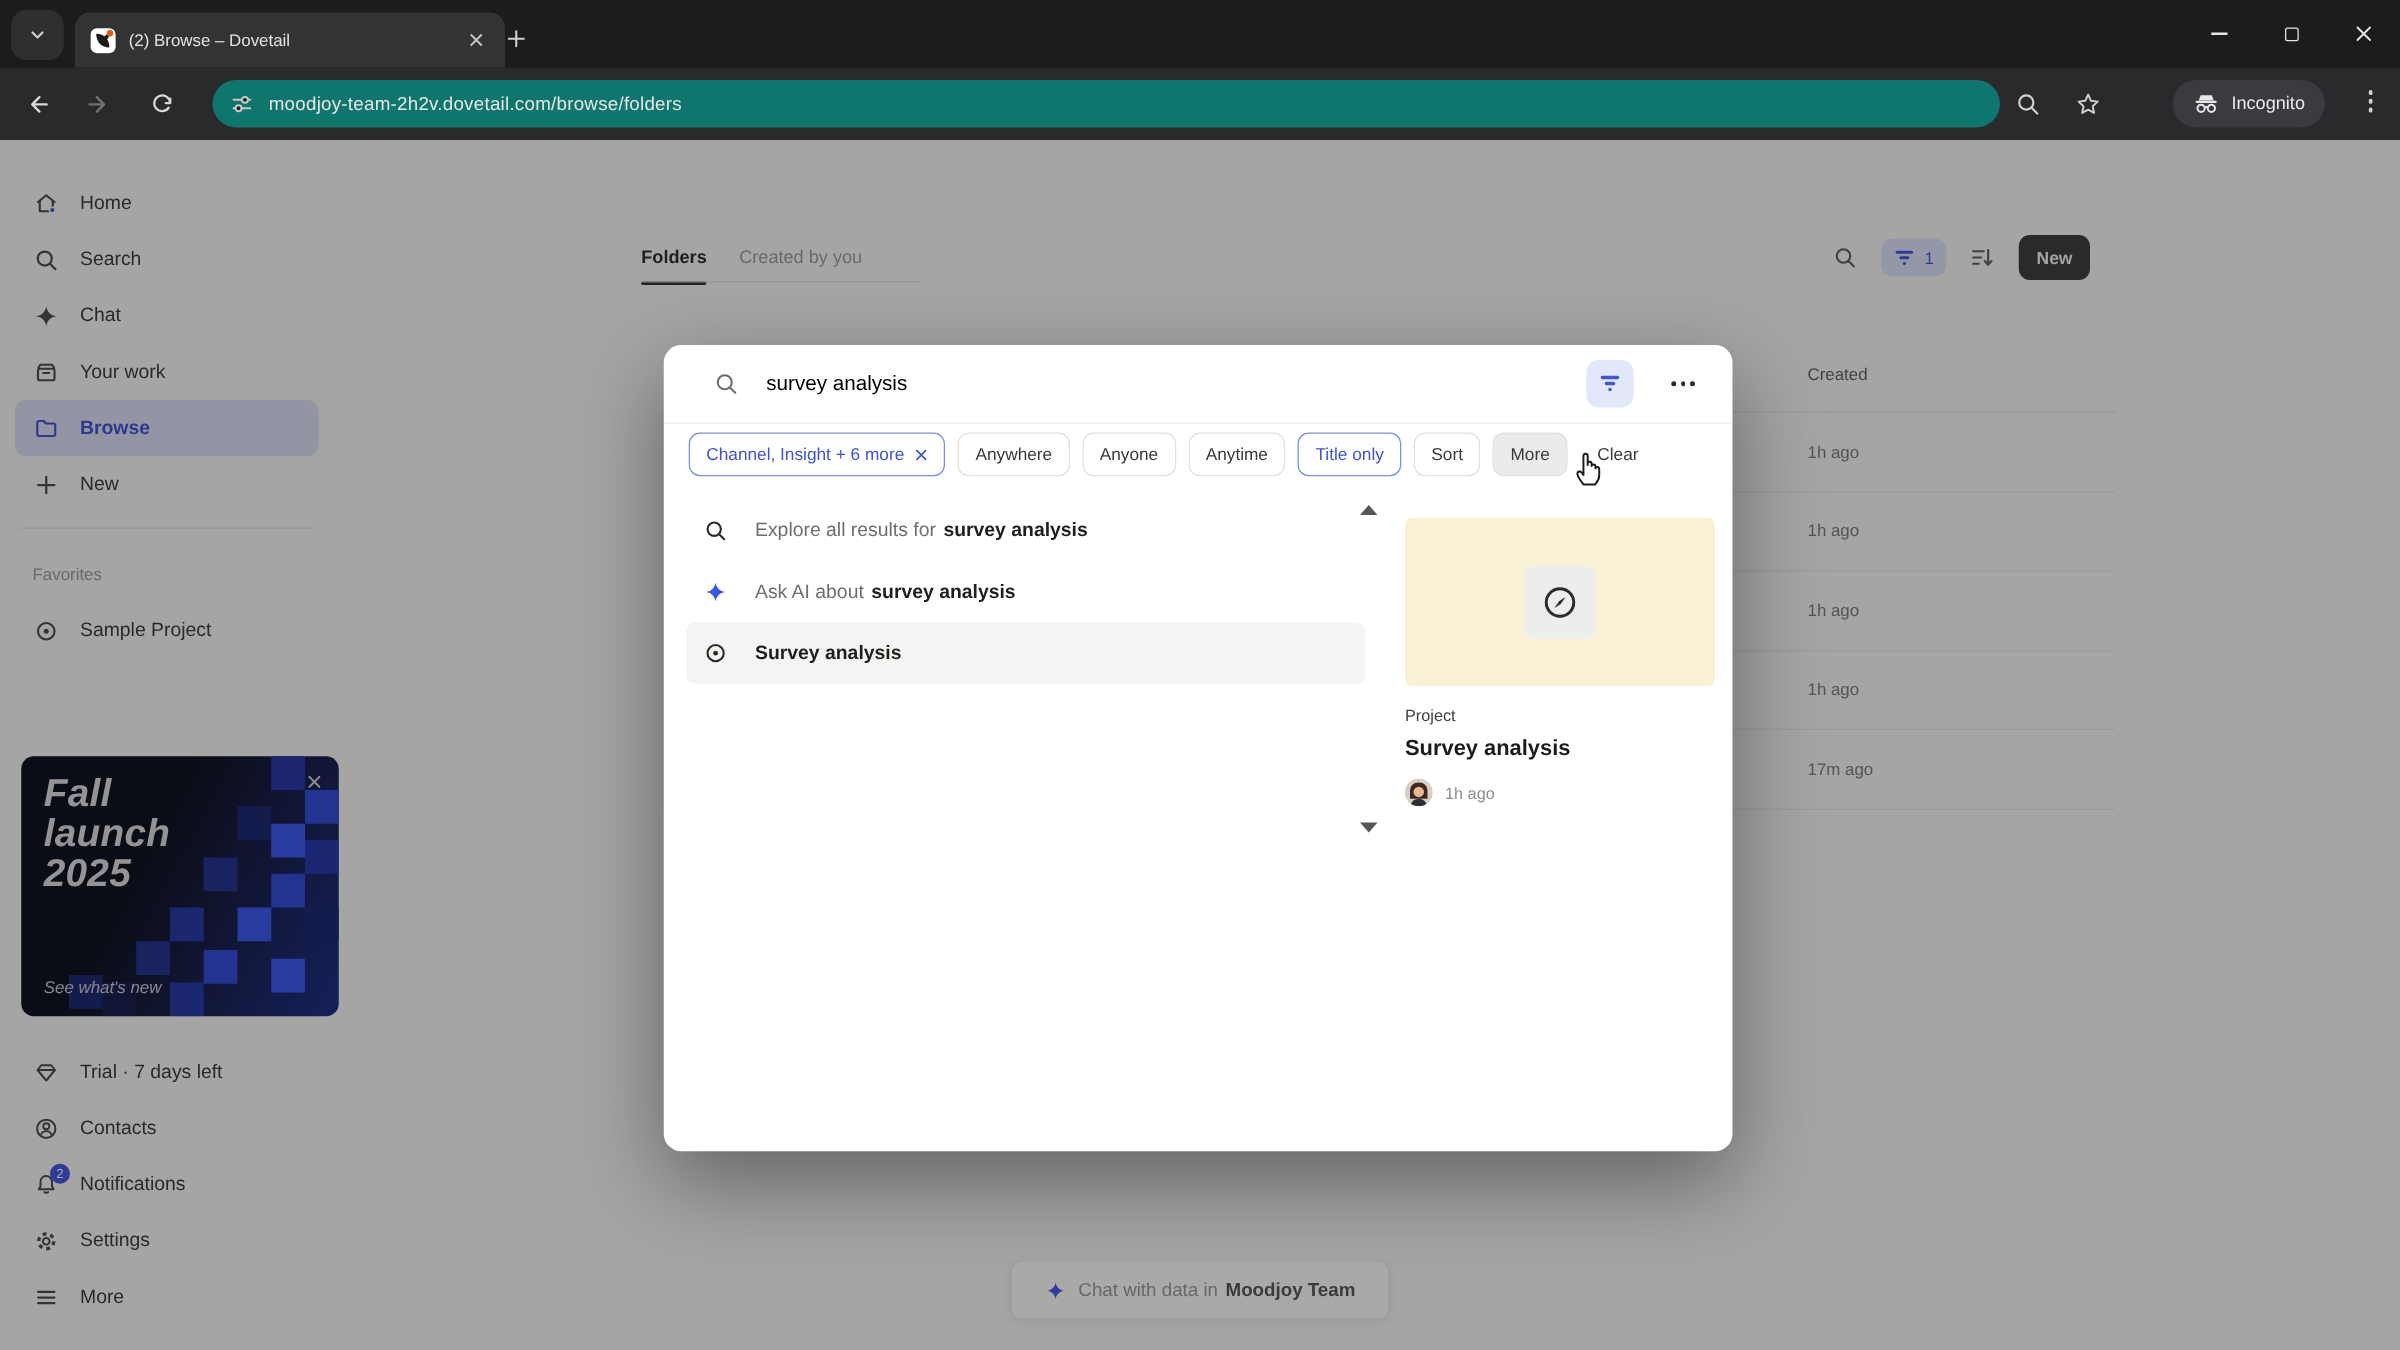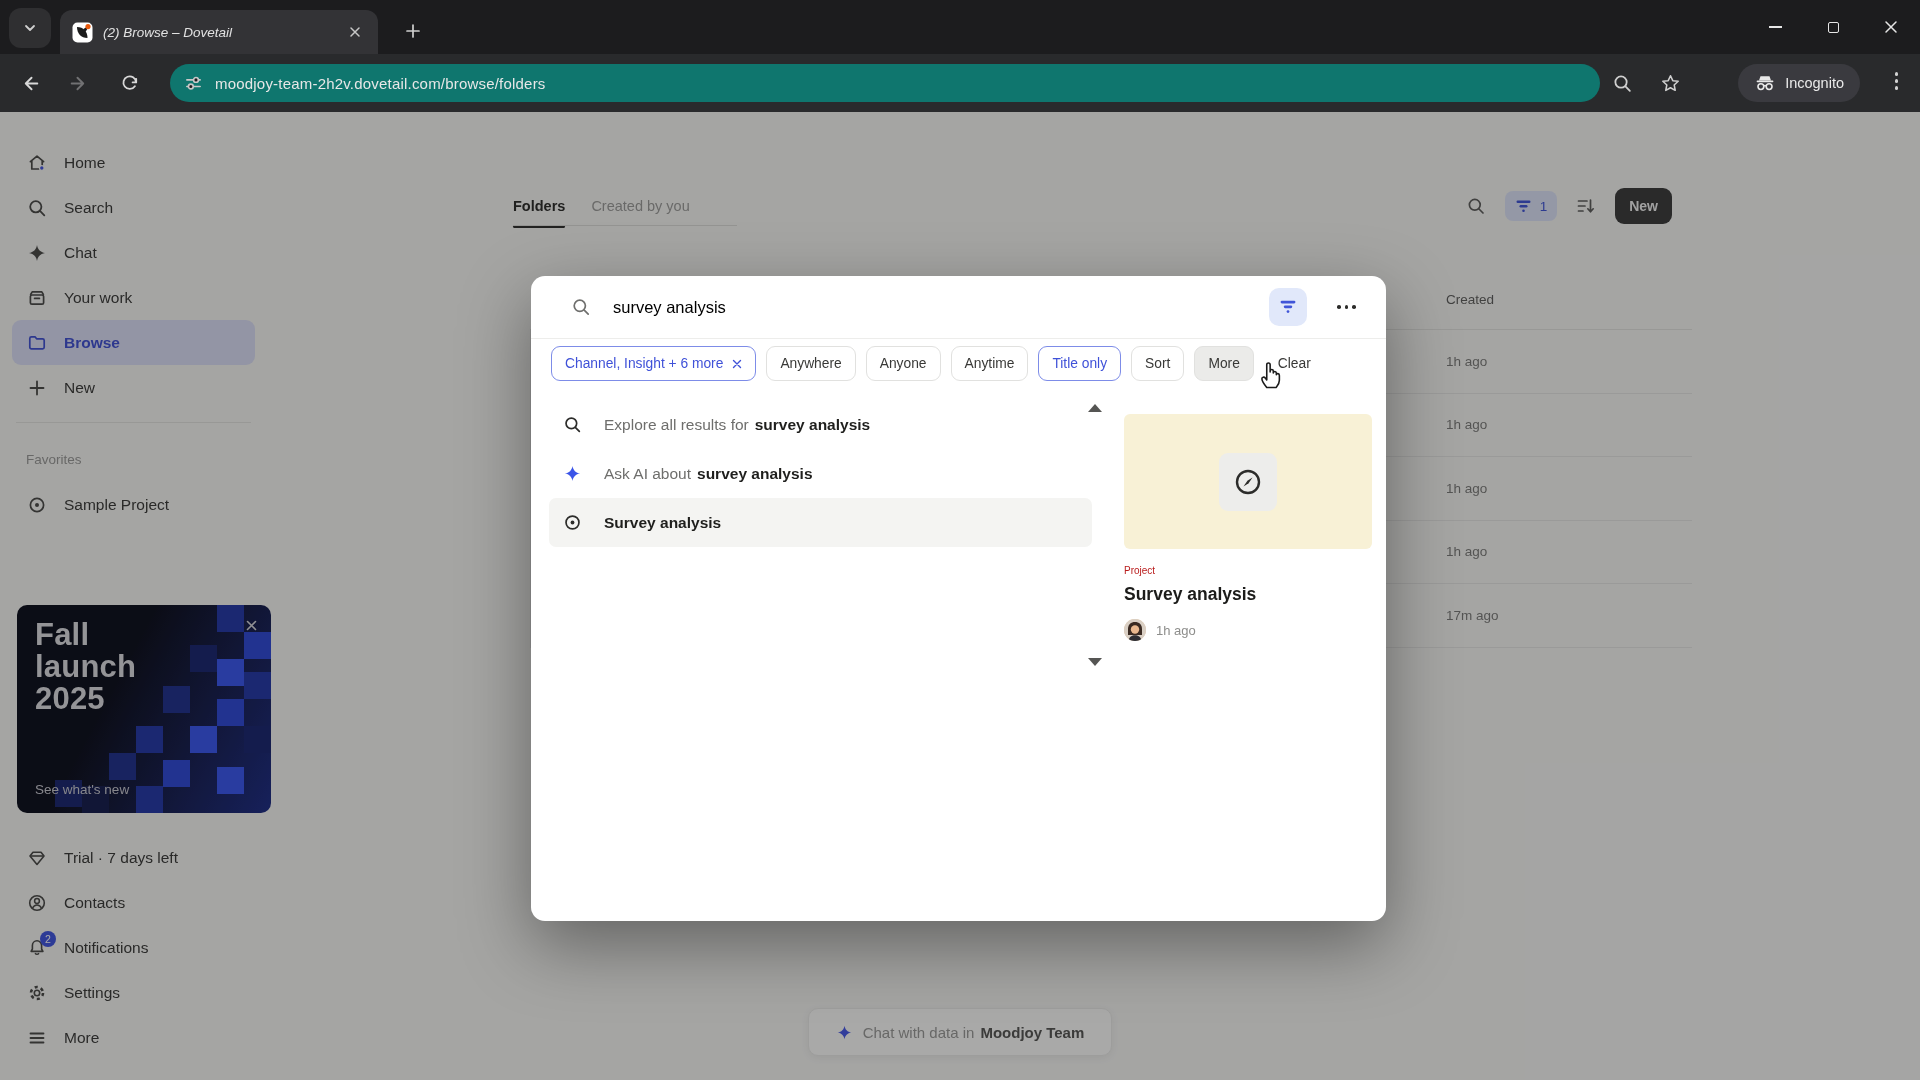--- a/index.html
+++ b/index.html
@@ -3,21 +3,21 @@
 <meta charset="utf-8">
 <style>
   * { margin:0; padding:0; box-sizing:border-box; }
   html,body { width:1920px; height:1080px; overflow:hidden; background:#000; }
   body { font-family:"Liberation Sans","DejaVu Sans",sans-serif; }
   .screen { position:relative; width:1920px; height:1080px; }
 
   
   .tabstrip { position:absolute; left:0; top:0; width:1920px; height:54px; background:#1c1c1e; }
   .tab-search-btn { position:absolute; left:9px; top:8px; width:42px; height:40px; border-radius:12px; background:#2f2f31; display:flex; align-items:center; justify-content:center; }
-  .tab { position:absolute; left:60px; top:10px; width:318px; height:44px; background:#333336; border-radius:12px 12px 0 0; display:flex; align-items:center; padding:0 12px; gap:10px;font-style:italic; }
+  .tab { position:absolute; left:60px; top:10px; width:344px; height:44px; background:#333336; border-radius:12px 12px 0 0; display:flex; align-items:center; padding:0 12px; gap:10px; }
   .tab-title { color:#e2e2e2; font-size:13.5px; flex:1; white-space:nowrap; overflow:hidden; }
   .tab-close { width:22px; height:22px; border-radius:6px; display:flex; align-items:center; justify-content:center; }
   .newtab-btn { position:absolute; left:396px; top:14px; width:34px; height:34px; border-radius:8px; display:flex; align-items:center; justify-content:center; }
   .win-controls { position:absolute; right:0; top:0; height:54px; display:flex; }
   .win-btn { width:58px; height:54px; display:flex; align-items:center; justify-content:center; }
   .win-min-glyph { width:13px; height:1.6px; background:#e6e6e6; }
   .win-max-glyph { width:11px; height:11px; border:1.6px solid #e6e6e6; border-radius:2px; }
 
   .toolbar { position:absolute; left:0; top:54px; width:1920px; height:58px; background:#292a2c; display:flex; align-items:center; }
   .nav-btn { width:40px; height:40px; display:flex; align-items:center; justify-content:center; }
@@ -42,21 +42,21 @@
   .nav-item.active { background:#dcdff7; color:#4050d4; font-weight:bold; }
   .side-divider { position:absolute; left:16px; right:16px; top:310px; height:1px; background:#e3e3e1; }
   .fav-label { position:absolute; left:26px; top:340px; font-size:13.5px; color:#9a9a98; }
   .fav-list { position:absolute; left:12px; top:370px; width:243px; }
   .footer-list { position:absolute; left:12px; top:723px; width:243px; }
   .badge-wrap { position:relative; }
   .notif-badge { position:absolute; top:-7px; right:-8px; min-width:16px; height:16px; border-radius:8px; background:#4055e0; color:#fff; font-size:10.5px; display:flex; align-items:center; justify-content:center; padding:0 3px; }
 
   
   .banner { position:absolute; left:17px; top:493px; width:254px; height:208px; border-radius:10px; overflow:hidden;
-            background:linear-gradient(118deg,#0c0e1c 38%,#151d4e 68%,#1d2c86 100%); }
+            background:linear-gradient(118deg,#0c0e1c 38%,#151d4e 68%,#1d2c86 100%);font-style:italic; }
   .banner .px { position:absolute; width:27px; height:27px; }
   .banner-title { position:absolute; left:18px; top:14px; color:#dddde2; font-size:31px; font-weight:bold; line-height:32px; letter-spacing:.2px; }
   .banner-link { position:absolute; left:18px; bottom:16px; color:#c9c9d2; font-size:13.5px; }
   .banner-close { position:absolute; right:10px; top:10px; width:20px; height:20px; display:flex; align-items:center; justify-content:center; }
 
   
   .tabs-row { position:absolute; left:513px; top:74px; height:40px; display:flex; gap:26px; }
   .page-tab { font-size:14.5px; color:#9c9c9a; display:flex; align-items:center; position:relative; }
   .page-tab.active { color:#2b2b29; font-weight:bold; }
   .page-tab.active::after { content:""; position:absolute; left:0; right:0; bottom:-2px; height:3px; border-radius:2px; background:#2f2f2d; }
@@ -102,21 +102,21 @@
   .r-row.sel { background:#f4f4f2; }
   .r-prefix { color:#6e6e6c; }
   .r-query { color:#1f1f1d; font-weight:bold; margin-left:6px; }
   .r-title { color:#1f1f1d; font-weight:bold; }
   .arrow-up { position:absolute; left:557px; top:128px; width:0; height:0; border-left:7px solid transparent; border-right:7px solid transparent; border-bottom:8px solid #555553; }
   .arrow-down { position:absolute; left:557px; top:382px; width:0; height:0; border-left:7px solid transparent; border-right:7px solid transparent; border-top:8px solid #555553; }
 
   .preview { position:absolute; left:593px; top:138px; width:248px; }
   .pv-thumb { width:248px; height:135px; border-radius:6px; background:#f8f1d6; display:flex; align-items:center; justify-content:center; }
   .pv-thumb-inner { width:58px; height:58px; border-radius:9px; background:#ededeb; display:flex; align-items:center; justify-content:center; }
-  .pv-type { margin-top:16px; font-size:10px; color:#b91c1c; }
+  .pv-type { margin-top:16px; font-size:13px; color:#404040; }
   .pv-title { margin-top:8px; font-size:17.5px; font-weight:bold; color:#1c1c1a; }
   .pv-meta { margin-top:14px; display:flex; align-items:center; gap:10px; }
   .pv-time { font-size:13px; color:#8d8d8b; }
   .avatar { width:22px; height:22px; border-radius:50%; overflow:hidden; background:#e9c9a7; }
 
   .cursor { position:absolute; left:1256px; top:244px; z-index:40; }
 </style>
 </head>
 <body>
 

